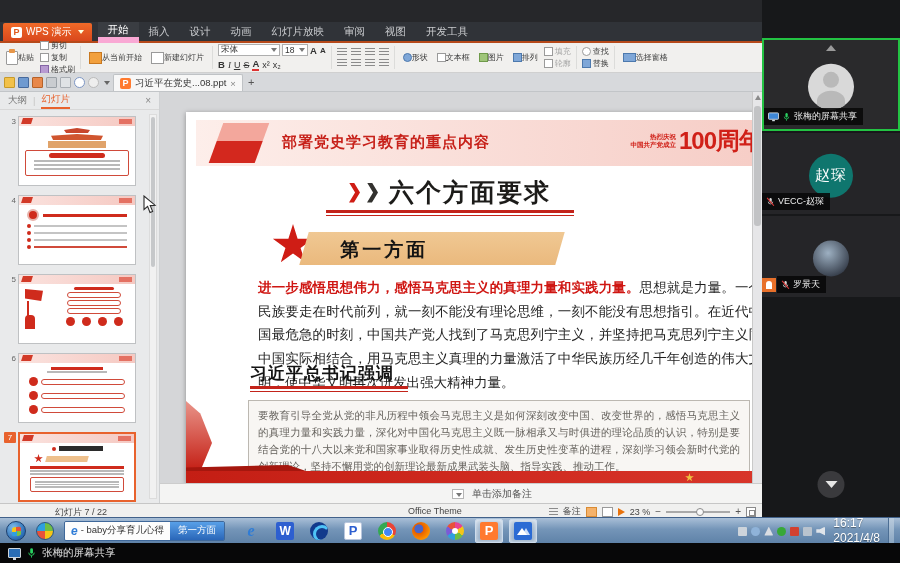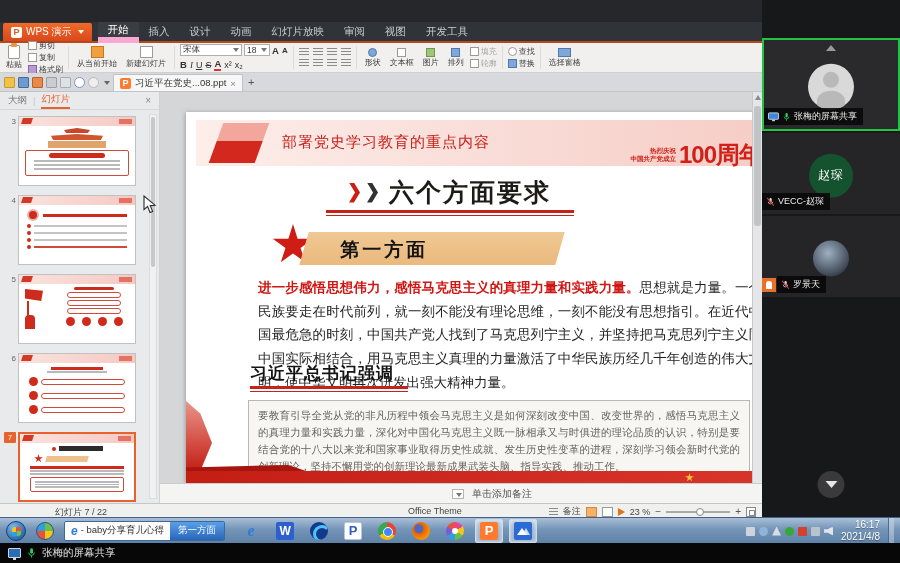--- a/index.html
+++ b/index.html
@@ -15,21 +15,21 @@
 .wpsbtn{display:flex;align-items:center;gap:4px;background:linear-gradient(#f06a28,#d9481c);color:#fff;font-size:10px;padding:0 8px;margin:1px 6px 0 3px;border-radius:2px 2px 0 0}
 .pchip{display:inline-block;width:11px;height:11px;background:#fff;color:#e05a1e;font-weight:bold;font-size:9px;text-align:center;line-height:11px;border-radius:2px}
 .caret{width:0;height:0;border-left:3px solid transparent;border-right:3px solid transparent;border-top:4px solid #ffd;margin-left:2px}
 .mtab{display:flex;align-items:center;padding:0 10px;font-size:10.5px;color:#c9cbce}
 .mtab.on{color:#fff;border-bottom:6px solid #f9a8d4;margin-bottom:-2px;background:#3a3d42}
 
 
 .rb{height:30px;background:#f1f0ee;border-bottom:1px solid #d0d0d0;display:flex;align-items:stretch;padding:2px 3px;gap:3px}
 .sep{width:1px;background:#dcdcda;margin:1px 2px}
 .rcol{display:flex;flex-direction:column;justify-content:center;gap:1px}
-.rbig{display:flex;flex-direction:column;align-items:center;justify-content:center;font-size:8px;color:#3d3d3d;padding:0 3px}
+.rbig{display:flex;flex-direction:row;align-items:center;justify-content:center;font-size:8px;color:#3d3d3d;padding:0 3px}
 .rmini{display:flex;align-items:center;gap:2px;font-size:8px;color:#3d3d3d}
 .ric{display:inline-block;width:9px;height:9px;border:1px solid #9a9a9a;background:#fff}
 .ric.or{background:#f2a03d;border-color:#c87820}
 .ric.bl{background:#7fa7d8;border-color:#4d79ad}
 .ric.gr{background:#9fc579;border-color:#6f9a4a}
 .ric.pp{background:#b79ad1;border-color:#8465a5}
 .clip{width:12px;height:14px;background:#fff;border:1px solid #9a9a9a;border-radius:1px;position:relative}
 .clip:before{content:"";position:absolute;left:2px;top:-3px;width:6px;height:4px;background:#e7974a;border-radius:1px}
 .fbox{height:12px;border:1px solid #aeaeae;background:#fff;font-size:8.5px;color:#333;display:flex;align-items:center;justify-content:space-between;padding:0 2px}
 .fmt{display:flex;align-items:center;gap:3px;font-size:9px;color:#333}
@@ -80,22 +80,22 @@
 .tstar{width:9px;height:9px;background:#cf2b1c;clip-path:polygon(50% 0%,61% 35%,98% 35%,68% 57%,79% 91%,50% 70%,21% 91%,32% 57%,2% 35%,39% 35%)}
 .tanb{height:6px;background:#eec08c;width:42px;transform:skewX(-15deg)}
 .lpscroll{position:absolute;right:2px;top:4px;bottom:4px;width:8px;background:#f1f1f1;border:1px solid #dcdcdc}
 .lpthumb{position:absolute;left:1px;right:1px;top:2px;height:150px;background:#c6c8ca;border-radius:3px}
 
 
 .ed{flex:1;position:relative;background:#d5d6d8;overflow:hidden}
 .slide{position:absolute;left:26px;top:20px;width:578px;height:372px;background:#fff;box-shadow:0 1px 5px rgba(0,0,0,.35);overflow:hidden}
 .sban{position:absolute;left:10px;right:0;top:8px;height:46px;background:linear-gradient(90deg,#fdeeea,#f6cdc6)}
 .sban .slant{position:absolute;left:20px;top:3px;width:46px;height:40px;background:linear-gradient(#f3a79c 0 45%,#d3281e 45%);transform:skewX(-20deg)}
-.shead{position:absolute;left:86px;top:13px;font-size:15px;font-weight:normal;color:#c7211a;letter-spacing:1px}
-.slogo{position:absolute;right:2px;top:19px;display:flex;align-items:center;gap:3px}
+.shead{position:absolute;left:86px;top:13px;font-size:15px;font-weight:bold;color:#c7211a;letter-spacing:1px}
+.slogo{position:absolute;right:2px;top:5px;display:flex;align-items:center;gap:3px}
 .slogo .small{font-size:6.5px;color:#d02018;font-weight:bold;line-height:1.3;text-align:right}
 .slogo .big{font-size:24px;font-weight:bold;color:#d02018;letter-spacing:-1px}
 .titlerow{position:absolute;left:0;right:0;top:64px;display:flex;justify-content:center;align-items:center;gap:11px;transform:translateX(-25px)}
 .chev{width:11px;height:20px;clip-path:polygon(0 0,45% 0,100% 50%,45% 100%,0 100%,55% 50%)}
 .chev.c1{background:#cf1d15}.chev.c2{background:#33322f;margin-left:-4px}
 .stitle{font-size:25px;font-weight:900;color:#1c1b19;letter-spacing:2px}
 .dunder{position:absolute;left:50%;transform:translateX(-50%);width:248px}
 .dunder .l1{height:2.5px;background:#c3231a}.dunder .l2{height:1.5px;background:#c3231a;margin-top:2px}
 .tu{top:98px;margin-left:-25px}
 .sstar{position:absolute;left:86px;top:112px;width:42px;height:42px;background:#cf1d15;clip-path:polygon(50% 0%,61% 35%,98% 35%,68% 57%,79% 91%,50% 70%,21% 91%,32% 57%,2% 35%,39% 35%)}
@@ -138,21 +138,21 @@
 .dia{width:7px;height:7px;background:#4a4c51;transform:rotate(45deg)}
 .tiles{position:absolute;left:0;top:38px;width:138px}
 .tile{position:relative;width:138px;background:#252528;margin-bottom:2px}
 .tile.share{height:93px;border:2px solid #23c343;background:#2a2a2c}
 .tile.t{height:81px}
 .upar{position:absolute;left:50%;top:5px;transform:translateX(-50%);width:0;height:0;border-left:5px solid transparent;border-right:5px solid transparent;border-bottom:6px solid #9a9a9a}
 .av{position:absolute;left:50%;top:50%;transform:translate(-50%,-46%);border-radius:50%}
 .av.sil{width:46px;height:46px;background:#d9d9d9;overflow:hidden}
 .av.sil:before{content:"";position:absolute;left:50%;top:8px;transform:translateX(-50%);width:16px;height:16px;border-radius:50%;background:#b9b9b9}
 .av.sil:after{content:"";position:absolute;left:50%;top:27px;transform:translateX(-50%);width:28px;height:20px;border-radius:50% 50% 0 0;background:#b9b9b9}
-.av.blue{width:44px;height:44px;background:#14532d;color:#fff;font-size:12px;display:flex;align-items:center;justify-content:center;letter-spacing:1px}
+.av.blue{width:44px;height:44px;background:#0f766e;color:#fff;font-size:15px;display:flex;align-items:center;justify-content:center;letter-spacing:1px}
 .av.p1{width:36px;height:36px;background:radial-gradient(circle at 42% 35%,#9db0c2,#39414e 75%)}
 .av.p2{width:40px;height:40px;background:radial-gradient(circle at 45% 40%,#f4e0d7,#c59a87 78%)}
 .av.p3{width:40px;height:40px;background:radial-gradient(circle at 50% 38%,#ecc9ba 30%,#6e443e 85%)}
 .nlabel{position:absolute;left:0;bottom:4px;display:flex;align-items:center}
 .nl-main{display:flex;align-items:center;gap:3px;background:rgba(8,8,8,.88);padding:2px 6px 2px 4px;font-size:9px;color:#ececec}
 .hostbadge{width:14px;height:14px;background:#e8702a;display:flex;align-items:center;justify-content:center;margin-right:1px}
 .hostbadge i{display:block;width:6px;height:8px;background:#fff;border-radius:3px 3px 0 0}
 .downbtn{position:absolute;left:50%;top:471px;transform:translateX(-50%);width:27px;height:27px;border-radius:50%;background:#3a3a3d;display:flex;align-items:center;justify-content:center}
 .downbtn:after{content:"";border-left:6px solid transparent;border-right:6px solid transparent;border-top:7px solid #e6e6e6}
 
@@ -178,21 +178,21 @@
 .i-chrome:after{content:"";position:absolute;left:5px;top:5px;width:8px;height:8px;border-radius:50%;background:#4285f4;border:1.5px solid #fff}
 .i-ff{width:18px;height:18px;border-radius:50%;background:radial-gradient(circle at 38% 38%,#4a66c8 26%,#e66000 30%,#ff9500 72%)}
 .i-pin{width:18px;height:18px;border-radius:50%;background:conic-gradient(#e84393 0 16%,#f5c518 0 33%,#6fbe45 0 50%,#2f9fe0 0 66%,#7b5bd6 0 83%,#e8513a 0);position:relative}
 .i-pin:after{content:"";position:absolute;left:6px;top:6px;width:6px;height:6px;border-radius:50%;background:#fff}
 .i-wps{width:18px;height:18px;background:#ff7a2f;color:#fff;font-weight:bold;font-size:13px;display:flex;align-items:center;justify-content:center;border-radius:2px}
 .i-meet{width:18px;height:18px;background:#2b6bd4;border-radius:2px;position:relative}
 .i-meet:after{content:"";position:absolute;left:3px;top:6px;width:0;height:0;border-left:5px solid transparent;border-right:5px solid transparent;border-bottom:7px solid #fff}
 .i-meet:before{content:"";position:absolute;left:8px;top:6px;width:0;height:0;border-left:4px solid transparent;border-right:4px solid transparent;border-bottom:7px solid #cfe0f8}
 .tray{position:absolute;right:6px;top:0;height:26px;display:flex;align-items:center;gap:4px}
 .tic{width:9px;height:9px;border-radius:1px}
-.clock{color:#fff;font-size:10px;text-align:right;line-height:1.25;text-shadow:0 1px 1px rgba(0,0,0,.4);margin-left:4px}
+.clock{color:#fff;font-size:12px;line-height:1.25;text-shadow:0 1px 1px rgba(0,0,0,.4);margin-left:4px}
 .showdesk{width:6px;height:26px;background:linear-gradient(#b9cbdd,#8aa6c2);border-left:1px solid #4c6e94;margin-left:4px}
 
 
 .bottomband{position:absolute;left:0;top:543px;width:900px;height:20px;background:#070708;display:flex;align-items:center;gap:5px;padding:0 8px;font-size:10.5px;color:#e3e3e3}
 .monic{width:13px;height:10px;border:1px solid #cfd6dd;border-radius:1px;background:#2a6db5;position:relative}
 .monic:after{content:"";position:absolute;left:4px;bottom:-3px;width:3px;height:2px;background:#cfd6dd}
 
 
 .cursor{position:absolute;left:143px;top:195px;z-index:99}
 

